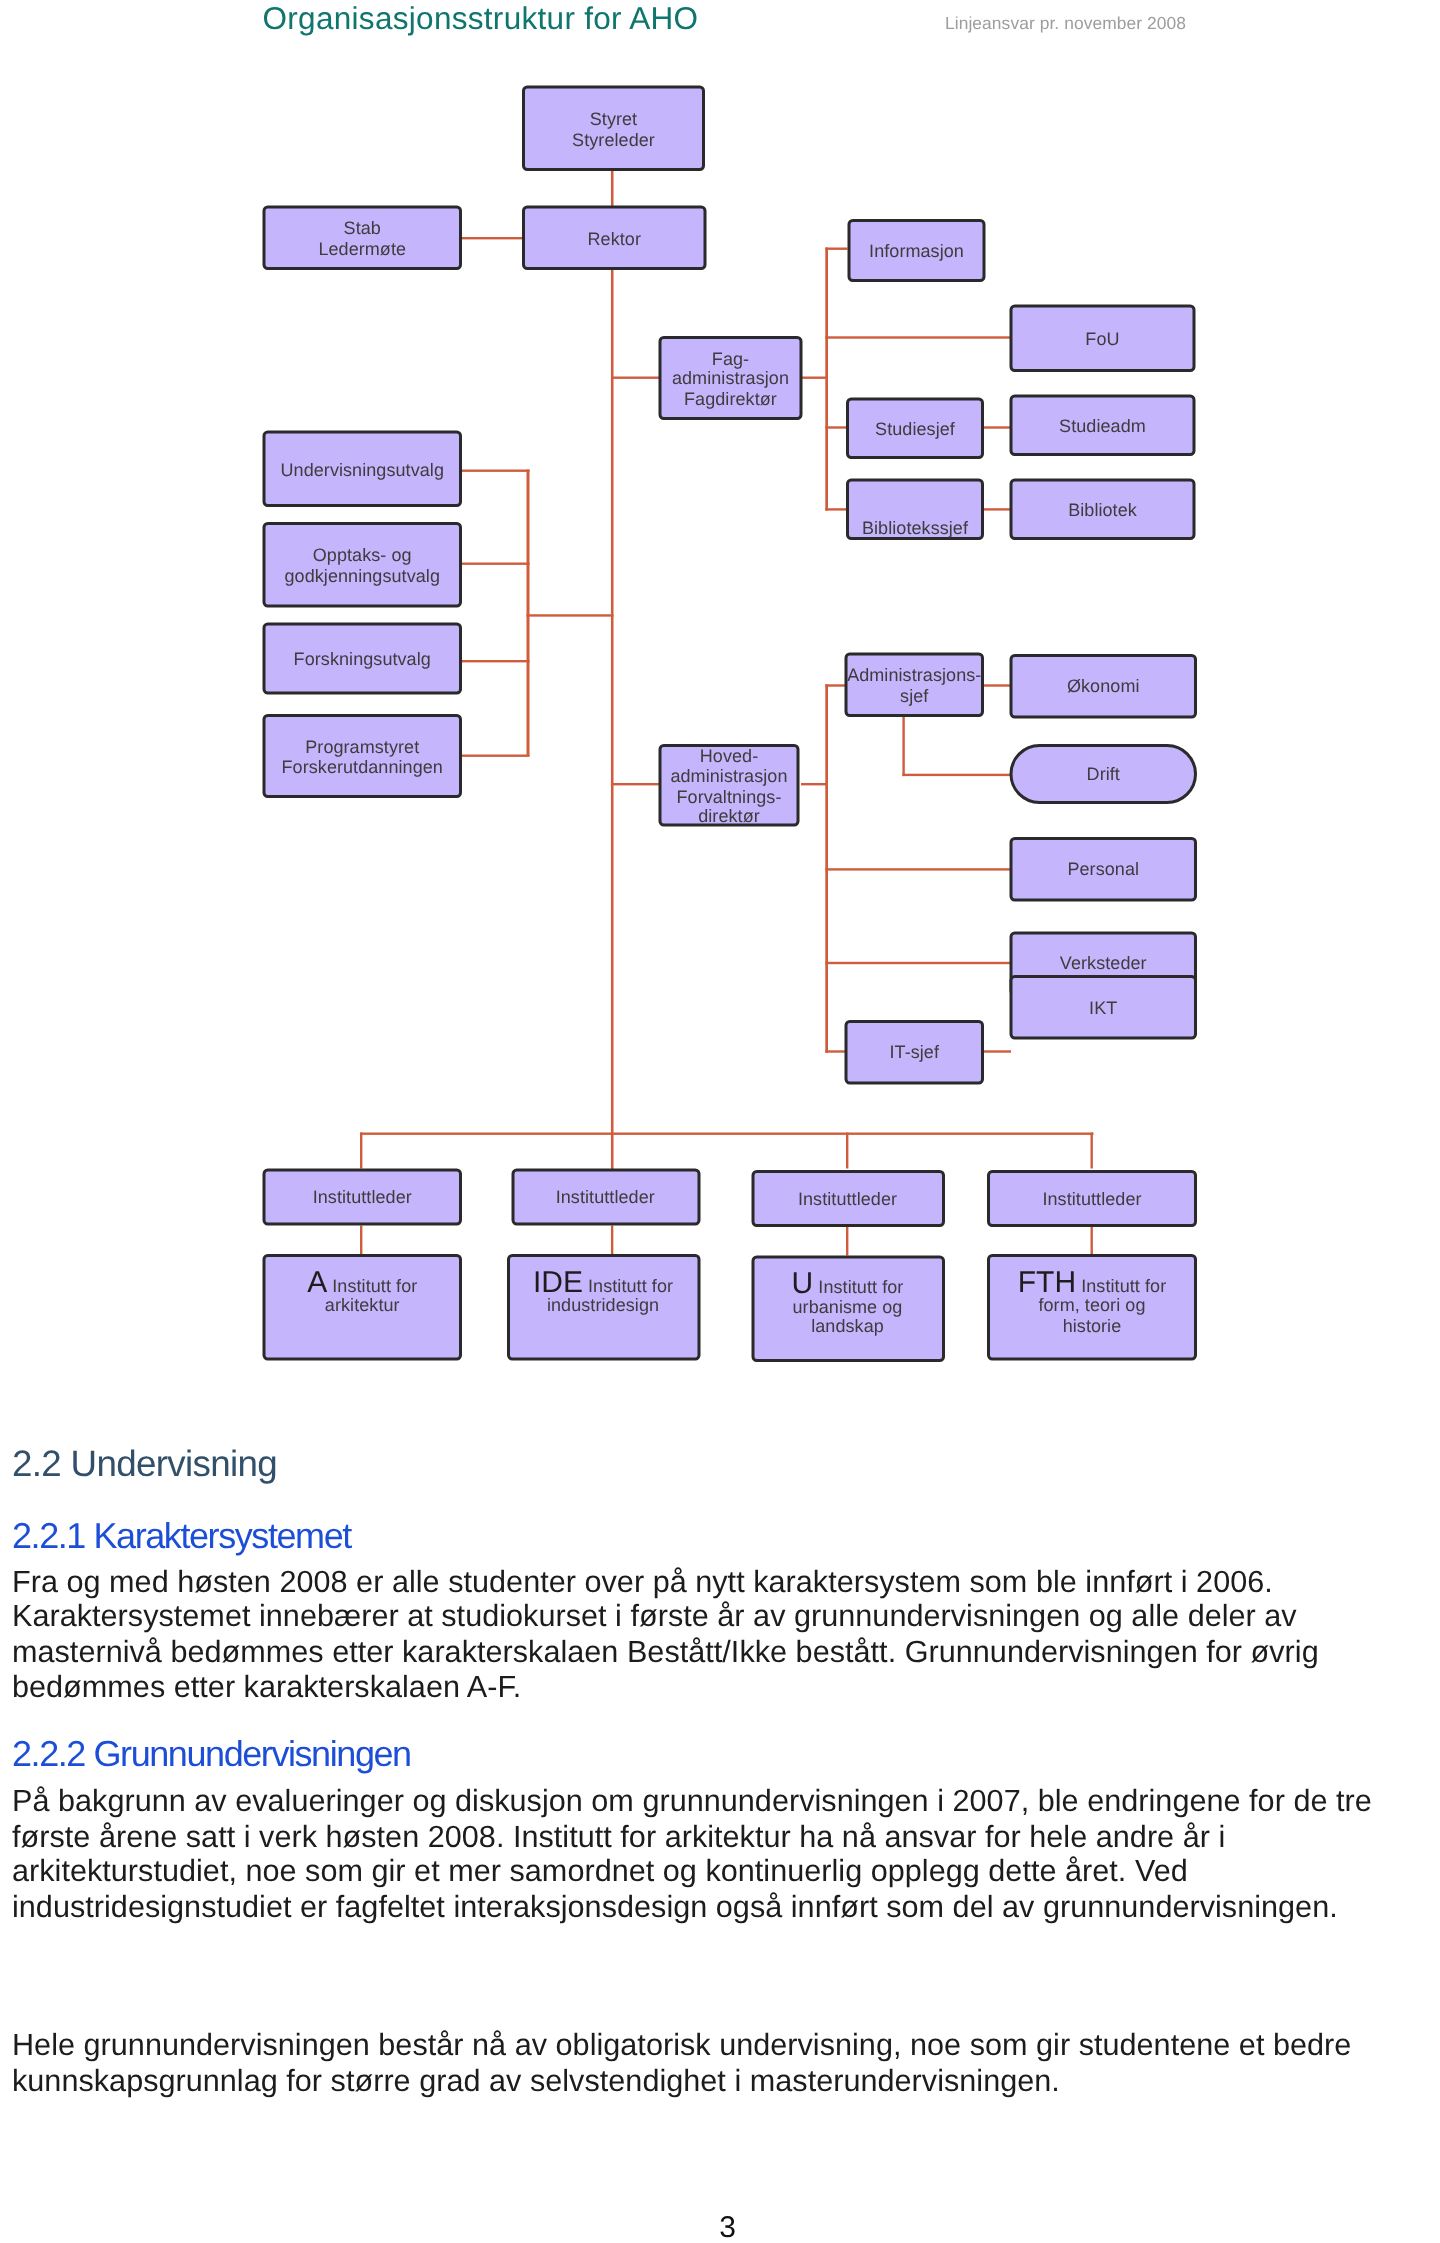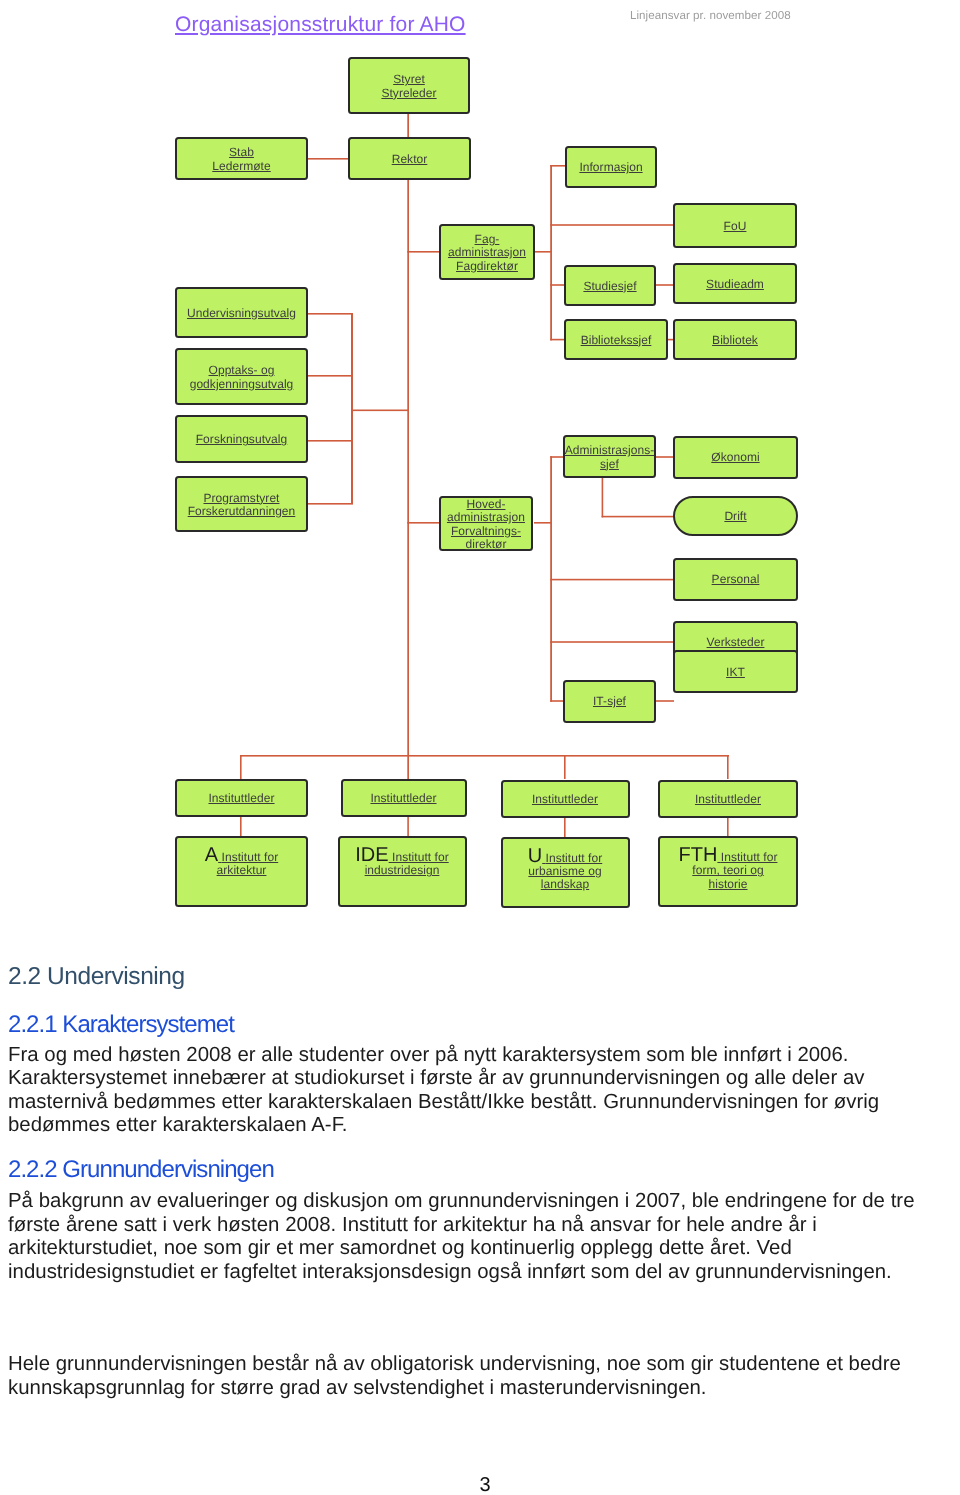--- a/index.html
+++ b/index.html
@@ -1,27 +1,27 @@
 <!DOCTYPE html>
 <html><head>
 <meta charset="utf-8">
 <style>
   html,body{margin:0;padding:0;}
   body{width:960px;height:1495px;background:#ffffff;font-family:"Liberation Sans",sans-serif;
        -webkit-font-smoothing:antialiased;text-rendering:geometricPrecision;}
   #page{position:relative;width:960px;height:1495px;overflow:hidden;}
   #chart{position:absolute;left:0;top:0;width:960px;height:940px;}
-  .node{position:absolute;box-sizing:border-box;border:2px solid #2a2a2a;border-radius:3.5px;background:#bef264;
+  .node{position:absolute;box-sizing:border-box;border:2px solid #2a2a2a;border-radius:3.5px;background:#c4b5fd;
         display:flex;align-items:center;justify-content:center;text-align:center;color:#3d3d3d;
-        font-family:"Liberation Sans",sans-serif;font-size:12px;line-height:13.4px;letter-spacing:0.05px;text-decoration:underline;}
+        font-family:"Liberation Sans",sans-serif;font-size:12px;line-height:13.4px;letter-spacing:0.05px;}
   .node.inst{align-items:flex-start;padding-top:13px;}
   .node > span{position:relative;top:1.1px;}
   .instwrap{display:block;text-align:center;}
   .big{font-size:20px;color:#1d1d1d;font-weight:normal;line-height:0;letter-spacing:0;display:inline-block;position:relative;top:0px;width:auto;}
-  #title{position:absolute;left:175px;top:13px;font-size:21px;color:#8b5cf6;letter-spacing:0.2px;text-decoration:underline;}
+  #title{position:absolute;left:175px;top:1px;font-size:21px;color:#0f766e;letter-spacing:0.2px;}
   #subtitle{position:absolute;left:630px;top:9px;font-size:11.6px;color:#9d9d9d;letter-spacing:0.05px;}
   .sec-h2{color:#33506b;font-size:24.5px;margin:0;font-weight:normal;line-height:24.5px;letter-spacing:-0.45px;
           position:absolute;left:0;top:965.3px;white-space:nowrap;}
   .sec-h3{color:#1d4ed8;font-size:24px;margin:0;font-weight:normal;line-height:24px;letter-spacing:-0.95px;
           position:absolute;left:0;white-space:nowrap;}
   #h3a{top:1013px;} #h3b{top:1157.5px;}
   #body{position:absolute;left:8px;top:0;width:950px;height:520px;}
   p{margin:0;font-size:20.4px;line-height:23.6px;color:#1c1c1c;position:absolute;left:0;width:950px;letter-spacing:0.02px;}
   #p1{top:1043.6px;} #p2{top:1190px;} #p3{top:1295px;} #p4{top:1353px;}
   #pageno{position:absolute;left:10px;top:1475px;width:950px;text-align:center;font-size:20px;line-height:21px;color:#111;}
@@ -93,21 +93,21 @@
         </div>
         <div class="node" style="left: 564px; top: 265px; width: 92px; height: 41px;">
           <span>Studiesjef</span>
         </div>
         <div class="node" style="left: 673px; top: 263px; width: 124px; height: 41px;">
           <span>Studieadm</span>
         </div>
         <div class="node" style="left: 175px; top: 287px; width: 133px; height: 51px;">
           <span>Undervisningsutvalg</span>
         </div>
-        <div class="node" style="left: 564px; top: 319px; width: 104px; height: 41px;">
+        <div class="node" style="left: 564px; top: 319px; width: 92px; height: 41px; align-items: flex-end;">
           <span>Bibliotekssjef</span>
         </div>
         <div class="node" style="left: 673px; top: 319px; width: 124px; height: 41px;">
           <span>Bibliotek</span>
         </div>
         <div class="node" style="left: 175px; top: 348px; width: 133px; height: 57px;">
           <span>Opptaks- og<br>godkjenningsutvalg</span>
         </div>
         <div class="node" style="left: 175px; top: 415px; width: 133px; height: 48px;">
           <span>Forskningsutvalg</span>

